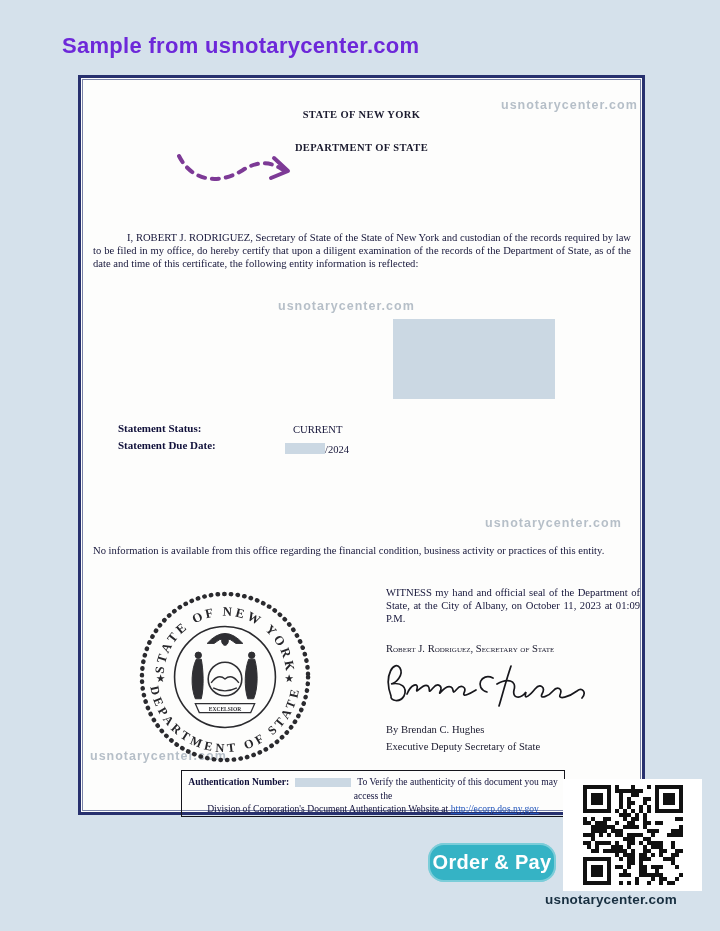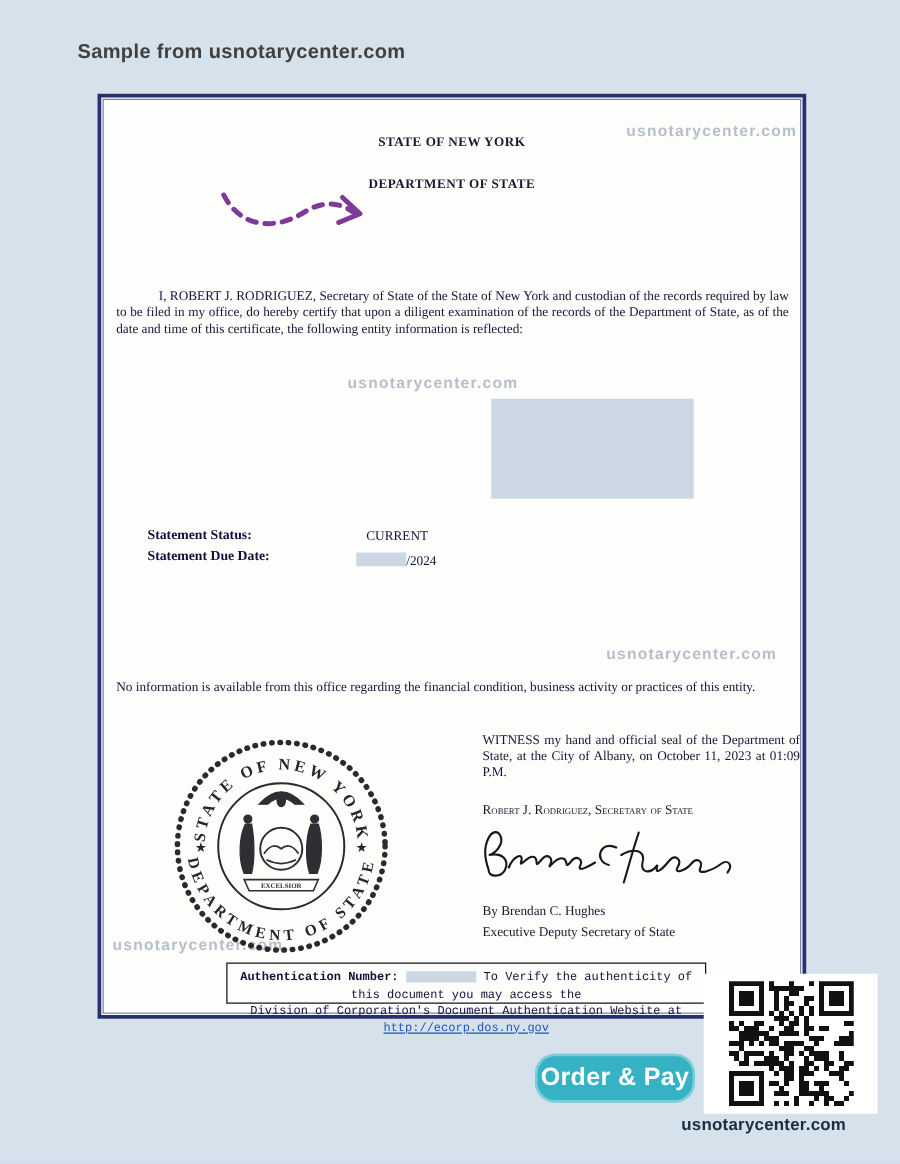--- a/index.html
+++ b/index.html
@@ -3,21 +3,21 @@
 <meta charset="utf-8">
 <style>
   :root{
     --page-bg:#d5e1eb; --doc-border:#27306e; --accent-purple:#7d3a96;
     --button-teal:#35b3c5; --redaction:#cbd8e3; --link-blue:#2255bb; --watermark:#b6bfc8;
   }
   *{margin:0;padding:0;box-sizing:border-box;}
   html,body{background:#c9d6e2;}
   .page{position:relative;width:720px;height:931px;background:var(--page-bg,#d5e1eb);
     font-family:"Liberation Sans",sans-serif;overflow:hidden;}
-  .sample-header{position:absolute;left:62px;top:33px;font-size:16px;font-weight:600;color:#404040;letter-spacing:.3px;}
+  .sample-header{position:absolute;left:62px;top:33px;font-size:22px;font-weight:600;color:#6d28d9;letter-spacing:.3px;}
 
   
   .doc{position:absolute;left:78px;top:75px;width:567px;height:740px;background:#fdfdfc;
     border:3px solid var(--doc-border,#27306e);font-family:"Liberation Serif",serif;color:#1a1a2e;}
   .doc-inner-line{position:absolute;inset:1px;border:1px solid #7b84a8;pointer-events:none;}
   .abs{position:absolute;}
   .center{left:0;width:100%;text-align:center;}
   .hdr{font-weight:bold;font-size:10.5px;letter-spacing:.4px;}
   .cert-box{display:inline-block;border:4px solid var(--accent-purple,#7d3a96);
     padding:5px 16px;font-weight:bold;font-size:11.5px;background:#fff;}
@@ -123,21 +123,21 @@
         <path d="M78,101 Q90,107 102,101" fill="none" stroke-width="1.4"></path>
         <circle cx="63" cy="68" r="3.2"></circle>
         <path d="M61,72 C56,82 55,100 60,112 L66,112 C69,100 68,82 66,72 Z" stroke-width="1"></path>
         <circle cx="117" cy="68" r="3.2"></circle>
         <path d="M114,72 C110,82 109,100 113,112 L119,112 C124,100 123,82 120,72 Z" stroke-width="1"></path>
         <path d="M60,117 L120,117 L116,126 L64,126 Z" fill="#ffffff" stroke-width="1.3"></path>
       </g>
       <text x="90" y="124" text-anchor="middle" font-size="5.6" fill="#2f2f33" font-family="Liberation Serif, serif" font-weight="bold">EXCELSIOR</text>
     </svg>
 
-    <div class="abs auth-box" style="left:100px;top:692px;width:384px;height:33px;font-family:Liberation Mono, monospace;">
+    <div class="abs auth-box" style="left:100px;top:692px;width:384px;height:47px;">
       <div>
         <b>Authentication Number:</b><span class="auth-chip redact"></span><span>To Verify the authenticity of this document you may access the</span>
       </div>
       <div>
         <span>Division of Corporation's Document Authentication Website at</span>
         <a href="#" class="auth-link">http://ecorp.dos.ny.gov</a>
       </div>
     </div>
   </div>
 

